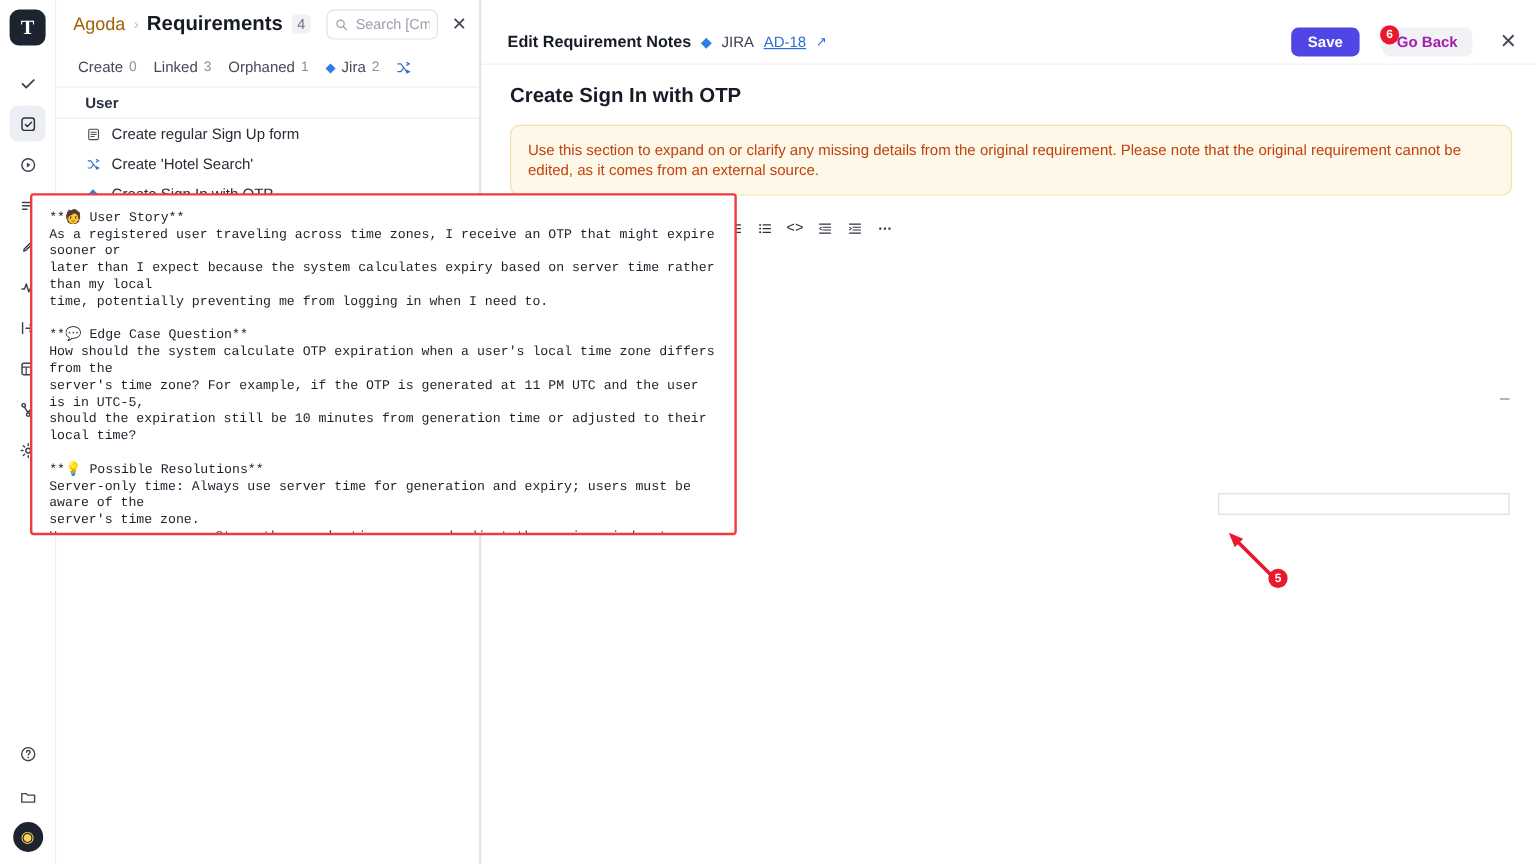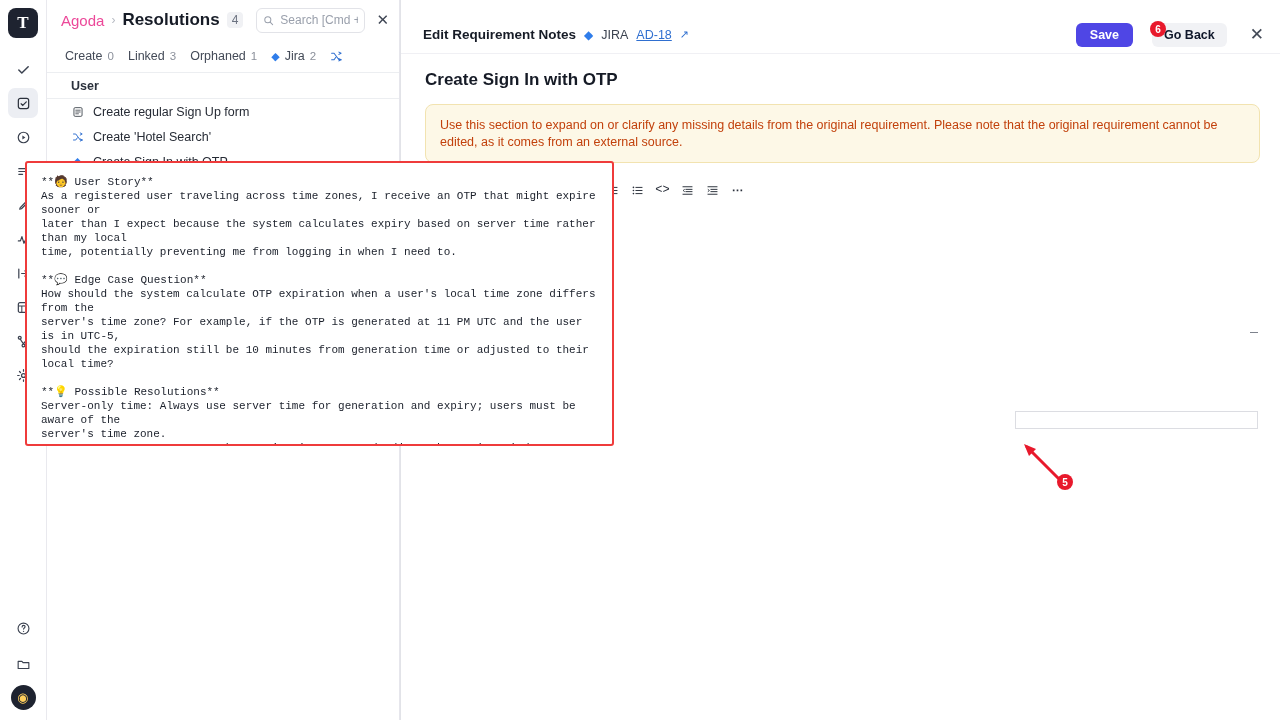--- a/index.html
+++ b/index.html
@@ -50,21 +50,21 @@
   .listpane {
     position: absolute; left: 47px; top: 0;
     width: 353px; height: 720px;
     background: #ffffff;
     border-right: 1px solid #e6e6ec;
   }
   .lp-head {
     height: 40px; display: flex; align-items: center;
     padding: 0 10px 0 14px; gap: 7px;
   }
-  .crumb-app { font-size: 15px; color: #ec4899; }
+  .crumb-app { font-size: 15px; color: #a16207; }
   .crumb-sep { color: #b6bac3; font-size: 12px; }
   .crumb-title { font-size: 17px; font-weight: 700; color: #161b26; }
   .crumb-count {
     font-size: 12px; color: #6b7280; background: #f0f1f4;
     border-radius: 4px; padding: 1px 5px;
   }
   .search-box {
     margin-left: 6px; flex: 1; height: 25px;
     border: 1px solid #e2e3e8; border-radius: 6px;
     display: flex; align-items: center; gap: 6px; padding: 0 6px;
@@ -120,21 +120,21 @@
   .panel-head .dia { color: #2f7dea; font-size: 12px; }
   .panel-head .jira { font-size: 12.5px; color: #3c4350; }
   .panel-head .link { font-size: 12.5px; color: #2f6fd0; text-decoration: underline; }
   .panel-head .ext { font-size: 11px; color: #2f6fd0; }
   .head-right { margin-left: auto; display: flex; align-items: center; gap: 19px; }
   .btn-save {
     background: #4f46e5; color: #fff; font-size: 12.5px; font-weight: 600;
     border-radius: 6px; padding: 5px 14px; position: relative;
   }
   .btn-back {
-    background: #f1f2f5; color: #0f172a; font-size: 12.5px; font-weight: 600;
+    background: #f1f2f5; color: #a21caf; font-size: 12.5px; font-weight: 600;
     border-radius: 6px; padding: 5px 12px;
   }
   .close-x { color: #434a57; font-size: 17px; padding: 0 4px; }
 
   .panel-title {
     margin: 16px 0 0 24px; font-size: 17px; font-weight: 700; color: #161b26;
   }
 
   .notice {
     margin: 14px 20px 0 24px;
@@ -267,21 +267,21 @@
       </div>
       <div class="avatar-rail">◉</div>
     </div>
   </div>
 
   <div class="listpane">
 
     <div class="lp-head">
       <span class="crumb-app">Agoda</span>
       <span class="crumb-sep">›</span>
-      <span class="crumb-title">Resolutions</span>
+      <span class="crumb-title">Requirements</span>
       <span class="crumb-count">4</span>
 
       <div class="search-box">
         <span>
           <svg width="11" height="11" viewBox="0 0 16 16">
               <circle cx="7" cy="7" r="4.4" fill="none" stroke="#9aa0ac" stroke-width="1.5"></circle>
               <path d="M10.4 10.4L14 14" stroke="#9aa0ac" stroke-width="1.5" stroke-linecap="round"></path>
             </svg>
         </span>
         <span class="txt">Search [Cmd + ...</span>

